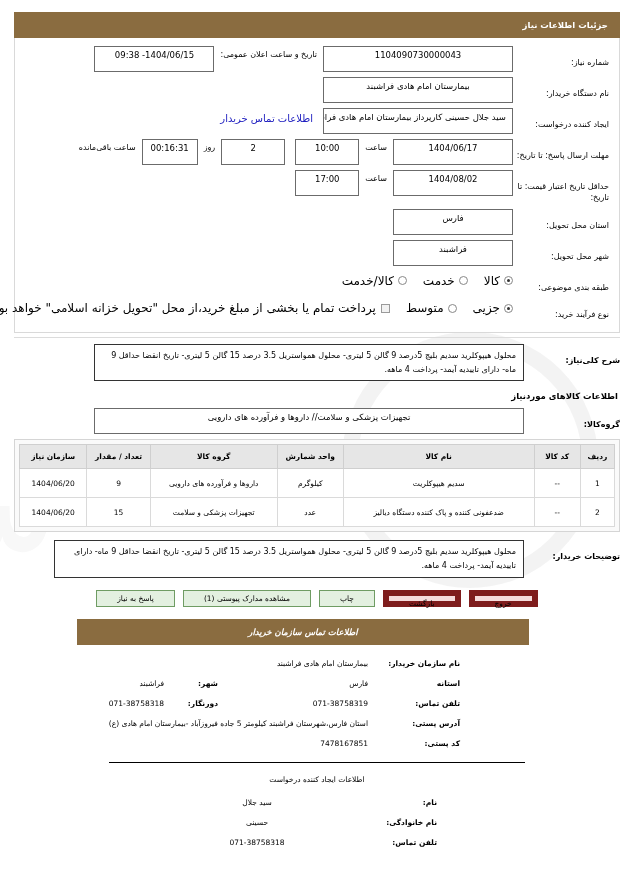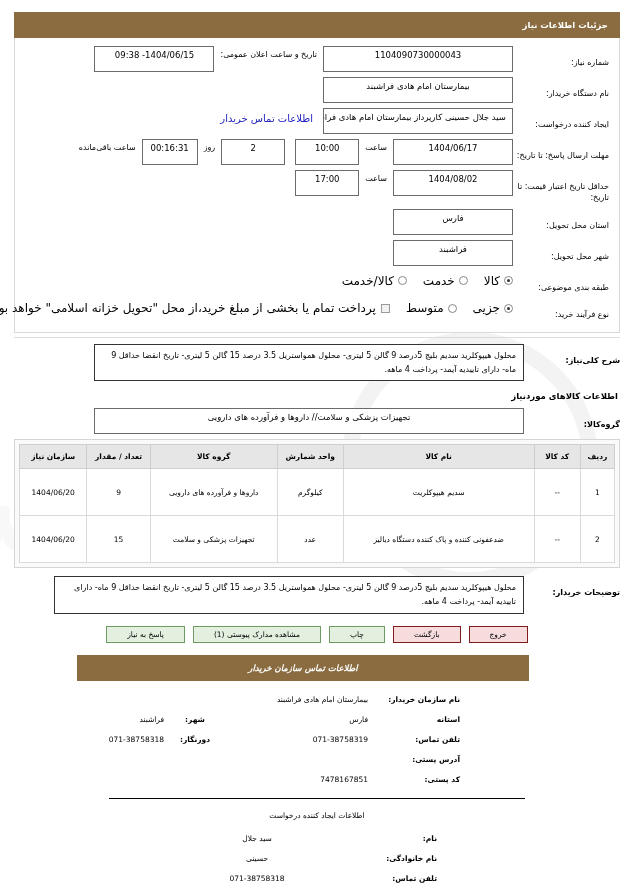--- a/index.html
+++ b/index.html
@@ -183,21 +183,21 @@
     border: 1px solid #cfcfcf;
     font-weight: bold;
     height: 19px;
     padding: 2px 3px;
     text-align: center;
     color: #000;
   }
   table.items td {
     border: 1px solid #dadada;
     height: 22px;
-    padding: 12px 4px;
+    padding: 3px 4px;
     text-align: center;
     color: #000;
     background: #fff;
   }
   .tblwrap {
     border: 1px solid #d5d5d5;
     padding: 4px;
     background: #fafafa;
     box-sizing: border-box;
   }
@@ -221,21 +221,21 @@
     cursor: pointer;
     white-space: nowrap;
   }
   .btn.green {
     background: #e3f0e0;
     border: 1px solid #6f9c63;
     color: #000;
   }
   .btn.pink {
     background: #f6dcdc;
-    border: 1px solid #7f1d1d;
+    border: 6px solid #7f1d1d;
     color: #000;
   }
   .btn.w-wide { min-width: 120px; }
   .btn.w-med  { min-width: 66px; }
   .btn.w-sm   { min-width: 38px; }
 
   
   .contact {
     padding: 14px 0 0 0;
   }
@@ -252,21 +252,21 @@
     text-align: right;
     font-weight: bold;
     padding-left: 6px;
     box-sizing: border-box;
   }
   .cval { text-align: right; }
   .cval.wfix { width: 150px; min-width: 150px; }
   .clbl2 {
     width: 54px; min-width: 54px;
     font-weight: bold;
-    text-align: center;
+    text-align: right;
     padding-left: 8px;
     box-sizing: border-box;
   }
   .cval2 { width: 90px; text-align: right; }
 
   .hr {
     border: none;
     border-top: 1px solid #000;
     margin: 14px 95px 12px 95px;
   }
@@ -457,20 +457,21 @@
 
     <div class="crow" style="padding-right:160px;">
       <div class="clbl">تلفن تماس:</div>
       <div class="cval wfix">071-38758319</div>
       <div class="clbl2">دورنگار:</div>
       <div class="cval2">071-38758318</div>
     </div>
 
     <div class="crow" style="padding-right:160px;">
       <div class="clbl">آدرس پستی:</div>
+      <div class="cval">استان فارس،شهرستان فراشبند کیلومتر 5 جاده فیروزآباد -بیمارستان امام هادی (ع)</div>
     </div>
 
     <div class="crow" style="padding-right:160px;">
       <div class="clbl">کد پستی:</div>
       <div class="cval">7478167851</div>
     </div>
   </div>
 
   <hr class="hr">
 

